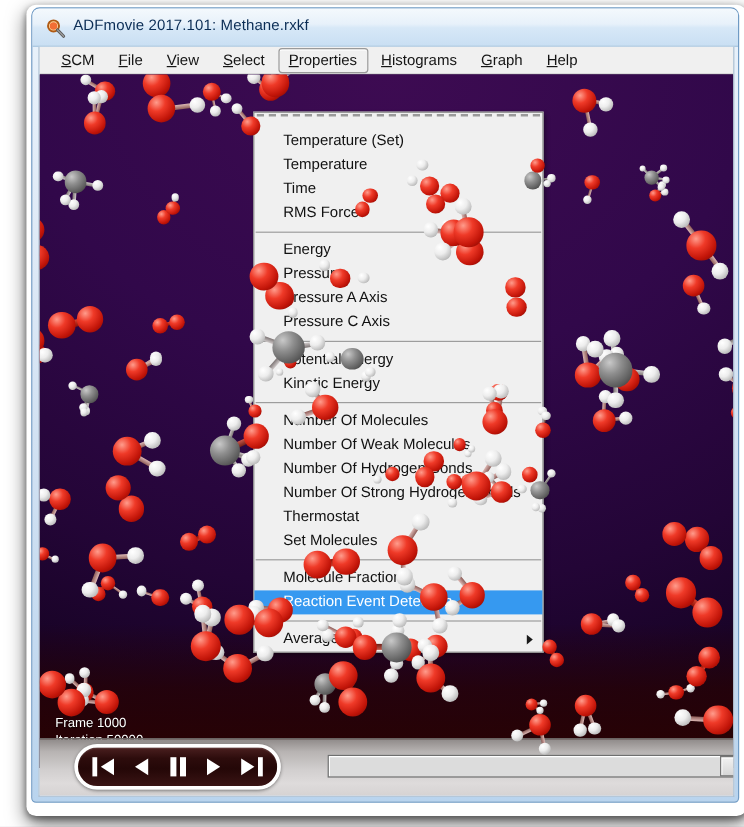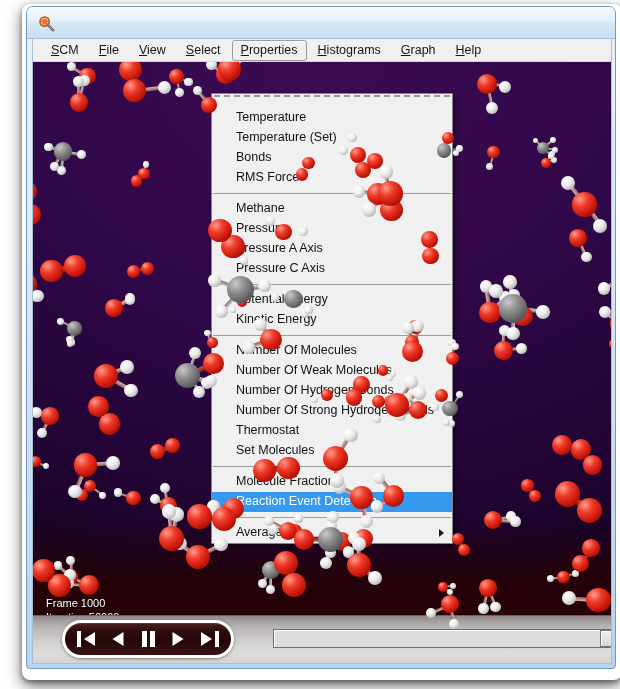--- a/index.html
+++ b/index.html
@@ -214,20 +214,21 @@
 
   <div id="window">
 
     <div id="titlebar">
       <svg id="title-icon" viewBox="0 0 17 17">
         <circle cx="6.6" cy="6.6" r="4.6" fill="#ffd9a0" stroke="#b05a14" stroke-width="1.6"></circle>
         <circle cx="6.6" cy="6.6" r="3.1" fill="#f05a22" opacity="0.85"></circle>
         <line x1="9.9" y1="9.9" x2="15" y2="15.2" stroke="#5a5a5a" stroke-width="2.6" stroke-linecap="round"></line>
         <line x1="9.9" y1="9.9" x2="15" y2="15.2" stroke="#9d9d9d" stroke-width="1.1" stroke-linecap="round"></line>
       </svg>
+      <div id="title-text">ADFmovie 2017.101: Methane.rxkf</div>
     </div>
 
     <div id="client">
 
       <div id="menubar">
           <div class="mb-item"><span class="acc">S</span>CM</div>
           <div class="mb-item"><span class="acc">F</span>ile</div>
           <div class="mb-item"><span class="acc">V</span>iew</div>
           <div class="mb-item"><span class="acc">S</span>elect</div>
           <div class="mb-item active"><span class="acc">P</span>roperties</div>
@@ -705,26 +706,26 @@
         </div>
 
         <div id="slider">
           <div id="slider-thumb"></div>
         </div>
       </div>
 
       <div id="menu-popup">
         <div id="tearoff"></div>
         <div id="menu-body">
+            <div class="mi"><span>Temperature (Set)</span></div>
             <div class="mi"><span>Temperature</span></div>
-            <div class="mi"><span>Temperature (Set)</span></div>
-            <div class="mi"><span>Bonds</span></div>
+            <div class="mi"><span>Time</span></div>
             <div class="mi"><span>RMS Force</span></div>
             <div class="msep"></div>
-            <div class="mi"><span>Methane</span></div>
+            <div class="mi"><span>Energy</span></div>
             <div class="mi"><span>Pressure</span></div>
             <div class="mi"><span>Pressure A Axis</span></div>
             <div class="mi"><span>Pressure C Axis</span></div>
             <div class="msep"></div>
             <div class="mi"><span>Potential Energy</span></div>
             <div class="mi"><span>Kinetic Energy</span></div>
             <div class="msep"></div>
             <div class="mi"><span>Number Of Molecules</span></div>
             <div class="mi"><span>Number Of Weak Molecules</span></div>
             <div class="mi"><span>Number Of Hydrogen Bonds</span></div>

